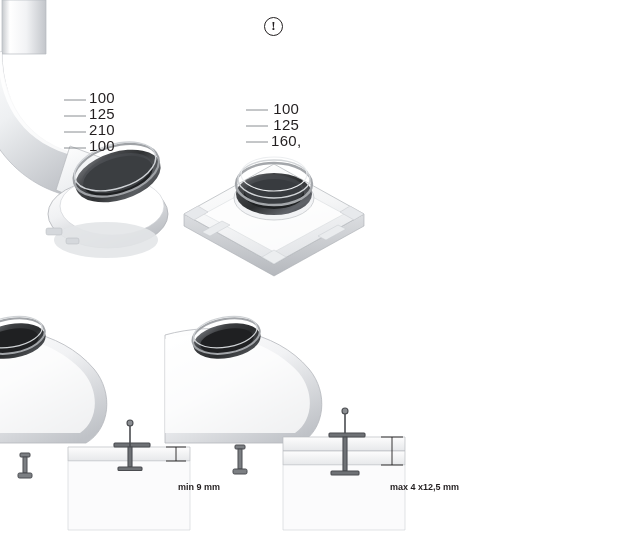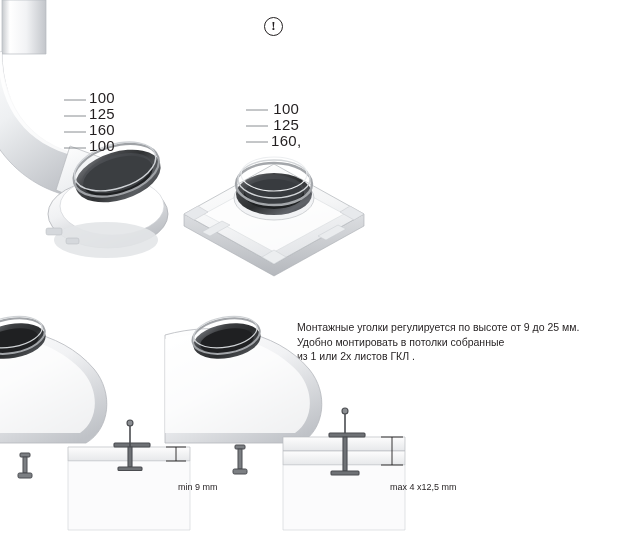--- a/index.html
+++ b/index.html
@@ -66,21 +66,21 @@
     letter-spacing: .3px;
     text-align: center;
   }
   .size-stack.elbow { left: 89px; top: 90px; }
   .size-stack.plate { left: 271px; top: 101px; }
 
   
   .dim-label {
     position: absolute;
     font-size: 9px;
-    font-weight: normal;
+    font-weight: bold;
     color: #231f20;
   }
   .dim-min { left: 178px; top: 482px; }
   .dim-max { left: 390px; top: 482px; }
 
   
   .pipe-body { position: absolute; }
 
   svg { display: block; overflow: visible; }
 </style>
@@ -148,21 +148,21 @@
       <line x1="4" y1="8" x2="26" y2="8"></line>
       <line x1="4" y1="24" x2="26" y2="24"></line>
       <line x1="4" y1="40" x2="26" y2="40"></line>
       <line x1="4" y1="56" x2="26" y2="56"></line>
     </g>
   </svg>
 
   <div class="size-stack elbow">
     <div>100</div>
     <div>125</div>
-    <div>160</div>
+    <div>210</div>
     <div>100</div>
   </div>
 
   <svg class="pipe-body" style="left:178px; top:140px;" width="200" height="150" viewBox="0 0 200 150">
     <defs>
       <linearGradient id="gPlateTop" x1="0" y1="0" x2="0.4" y2="1">
         <stop offset="0%" stop-color="#ffffff"></stop>
         <stop offset="60%" stop-color="#f4f5f6"></stop>
         <stop offset="100%" stop-color="#e3e5e8"></stop>
       </linearGradient>
@@ -214,23 +214,20 @@
   </svg>
 
   <div class="size-stack plate">
     <div>100</div>
     <div>125</div>
     <div>160,</div>
   </div>
 
   <div class="info-badge">!</div>
 
-  <div class="note note-bottom">Монтажные уголки регулируется по высоте от 9 до 25 мм.
-Удобно монтировать в потолки собранные
-из 1 или 2х листов ГКЛ .</div>
 
   <svg class="pipe-body" style="left:-10px; top:325px;" width="230" height="230" viewBox="0 0 230 230">
     <defs>
       <linearGradient id="gDiffL" x1="0.1" y1="0" x2="0.8" y2="1">
         <stop offset="0%" stop-color="#ffffff"></stop>
         <stop offset="45%" stop-color="#f1f2f4"></stop>
         <stop offset="100%" stop-color="#bfc2c7"></stop>
       </linearGradient>
       <linearGradient id="gCeil" x1="0" y1="0" x2="0" y2="1">
         <stop offset="0%" stop-color="#fdfdfd"></stop>

